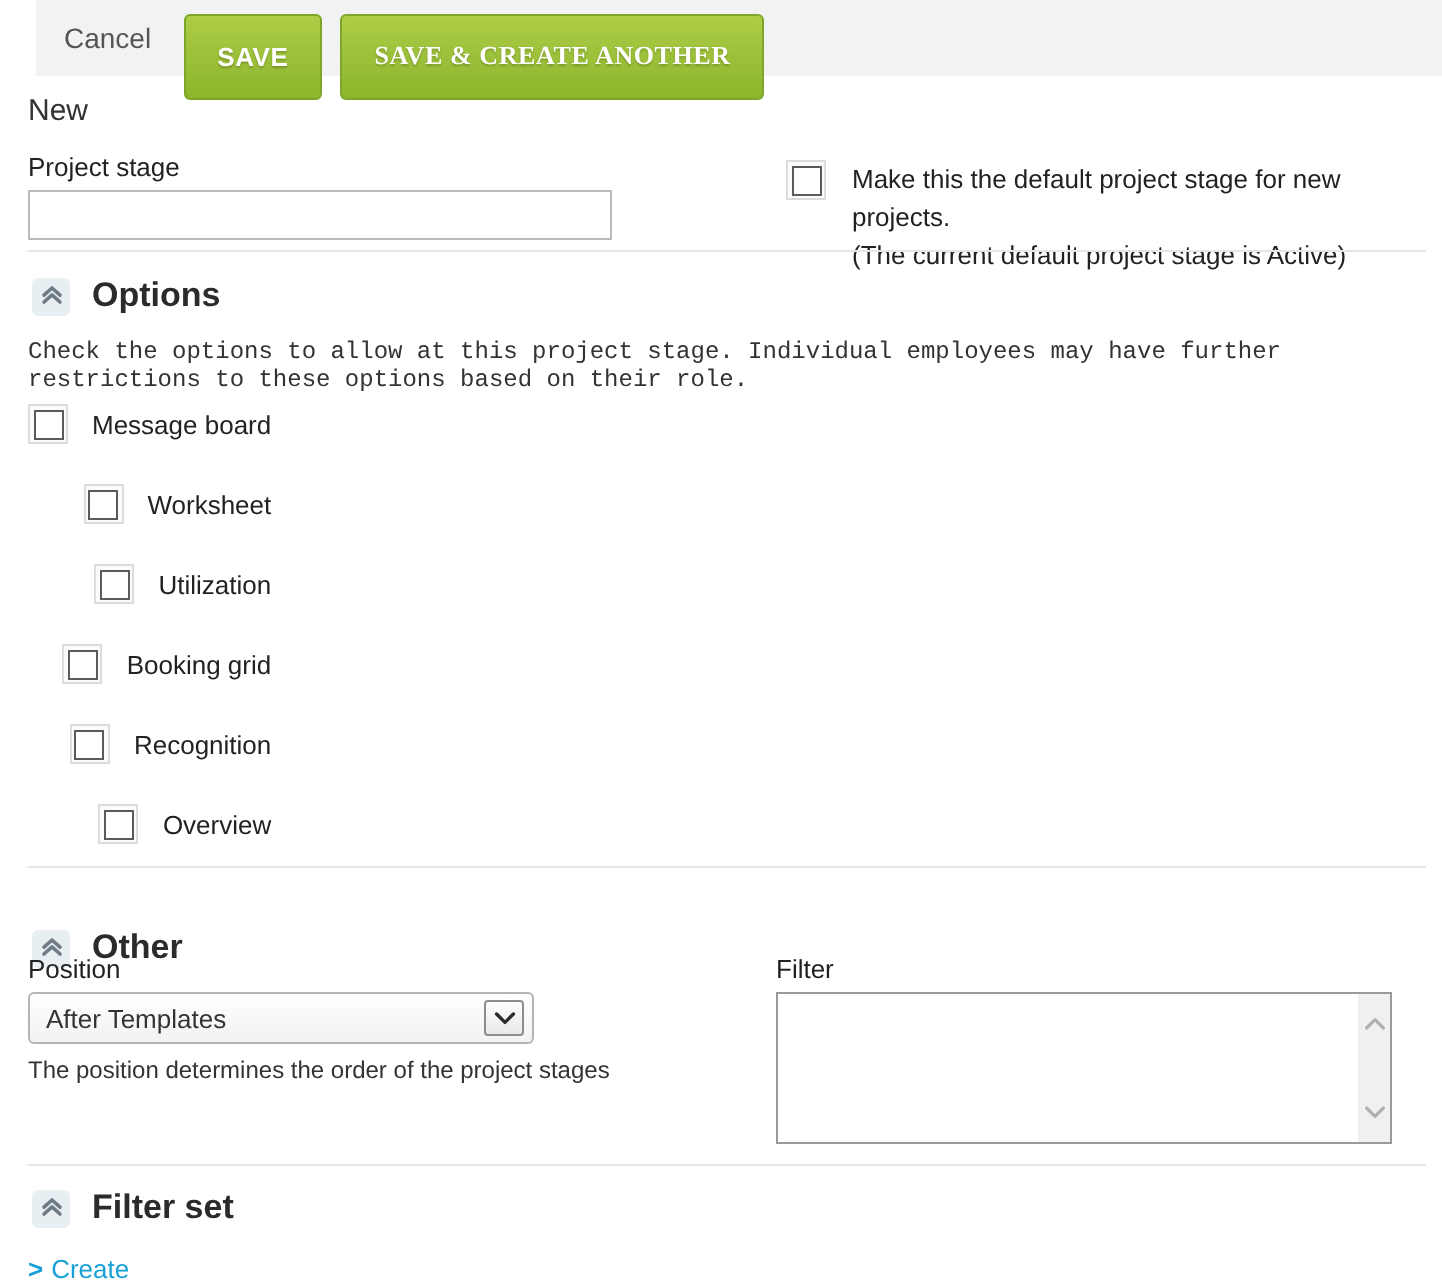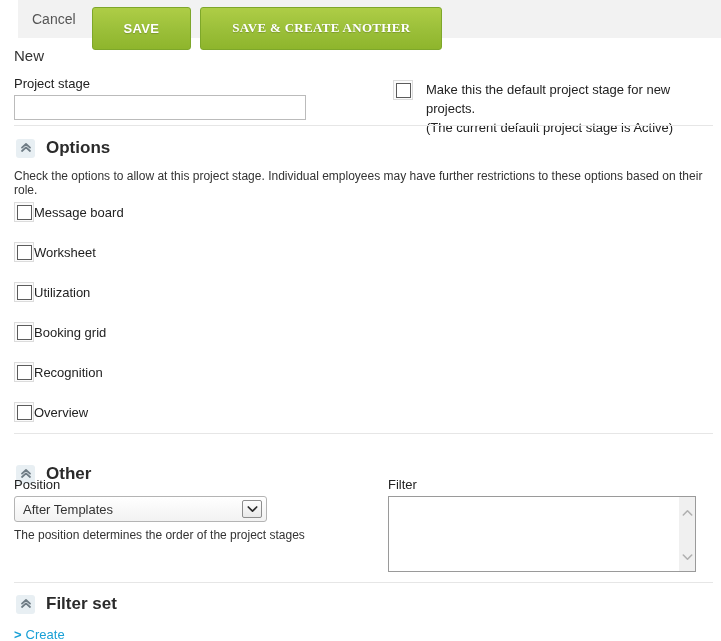--- a/index.html
+++ b/index.html
@@ -35,21 +35,21 @@
     height: 43px;
     border: 1px solid #7ea72a;
     border-radius: 3px;
     background: linear-gradient(to bottom, #aecd46 0%, #9cc03a 50%, #8eb52c 100%);
     color: #ffffff;
     font-family: "Liberation Sans", sans-serif;
     font-size: 13px;
     font-weight: bold;
     letter-spacing: .3px;
     cursor: pointer;
-    padding: 0 31px;
+    padding: 0 16px;
     text-shadow: 0 1px 1px rgba(0,0,0,.2);
     margin-top: 18px;
   }
   .btn-green + .btn-green { margin-left: 9px; font-family: Liberation Serif, serif; }
 
   
   .page { position: absolute; left: 0; top: 38px; right: 0; bottom: 0; }
 
   .page-title {
     position: absolute; left: 14px; top: 9px;
@@ -87,22 +87,23 @@
     content: "";
     width: 13px; height: 13px;
     border: 1px solid #5b5b5b;
     background: #ffffff;
     display: block;
   }
 
   .cb-row {
     display: flex;
     align-items: center;
-    gap: 0;
+    gap: 12px;
     height: 20px;
+    justify-content: flex-end;
   }
   .cb-row .lbl { font-size: 13px; color: #222222; cursor: default; }
 
   
   .divider {
     position: absolute;
     left: 14px; right: 8px;
     height: 1px;
     background: #e6e6e6;
   }
@@ -127,20 +128,21 @@
     font-size: 17px;
     font-weight: bold;
     color: #2b2b2b;
   }
 
   .helper {
     position: absolute;
     left: 14px;
     font-size: 12px;
     color: #333333;
+    font-family: Liberation Mono, monospace;
   }
 
   
   .sel {
     position: relative;
     width: 253px; height: 26px;
     border: 1px solid #b4b4b4;
     border-radius: 3px;
     background: linear-gradient(to bottom, #ffffff 0%, #f2f2f2 100%);
     display: flex; align-items: center;

